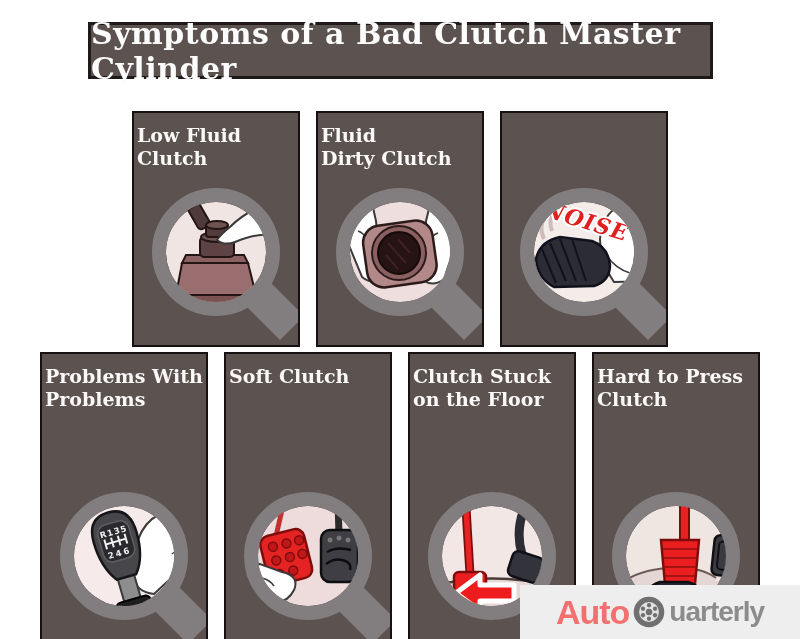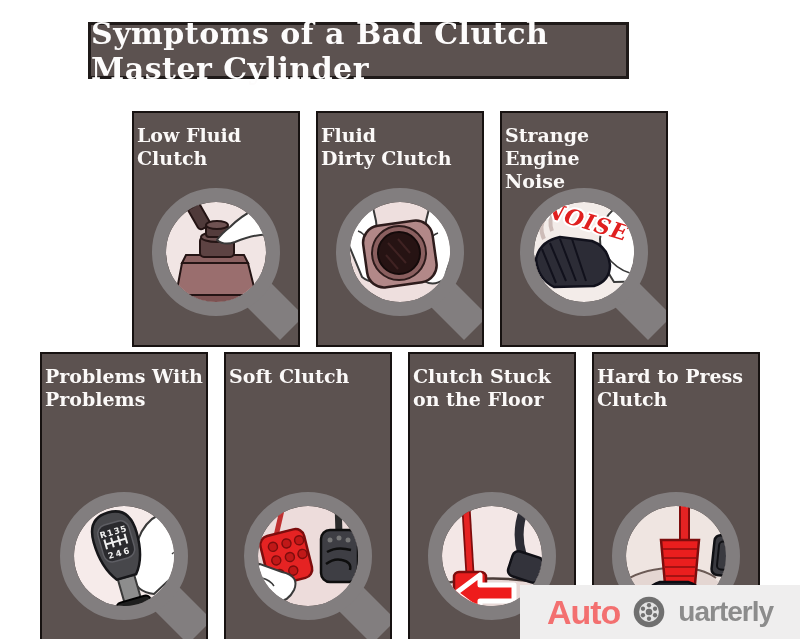--- a/index.html
+++ b/index.html
@@ -1,34 +1,34 @@
 <!DOCTYPE html>
 <html><head>
 <meta charset="utf-8">
 <style>
   html,body{margin:0;padding:0;}
   body{width:800px;height:639px;position:relative;background:#ffffff;overflow:hidden;
        font-family:"DejaVu Serif",serif;}
-  .banner{position:absolute;left:88px;top:22px;width:541px;height:57px;box-sizing:border-box;
+  .banner{position:absolute;left:88px;top:22px;width:625px;height:57px;box-sizing:border-box;
           background:#5c5250;border:3px solid #1f1a19;display:flex;align-items:center;}
   .banner h1{margin:0;color:#fdfcfc;font-size:30px;font-weight:bold;letter-spacing:.5px;
              font-family:"DejaVu Serif",serif;}
   .row{position:absolute;display:flex;gap:16px;}
   .row1{left:132px;top:111px;}
   .row2{left:40px;top:352px;}
   .card{width:168px;box-sizing:border-box;background:#5c5250;border:2px solid #171211;
         position:relative;overflow:hidden;}
   .row1 .card{height:236px;}
   .row2 .card{height:296px;}
   .card .ttl{margin:11px 3px 0;color:#fbf9f8;font-size:19px;line-height:1.22;
              font-weight:bold;}
   .card .ttl span{display:block;}
   svg.mag{position:absolute;left:0;bottom:0;display:block;}
   .logo-strip{position:absolute;left:520px;top:585px;width:280px;height:54px;background:#efeeee;
-              display:flex;align-items:center;justify-content:center;gap:10px;
+              display:flex;align-items:center;justify-content:center;gap:1px;
               font-family:"Liberation Sans",sans-serif;}
   .logo-strip .t1{color:#f37070;font-size:34px;font-weight:bold;letter-spacing:-1px;}
   .logo-strip .t2{color:#8c8c8c;font-size:28px;font-weight:bold;letter-spacing:-1px;}
   .logo-strip svg{margin:0 1px;display:block;}
 </style>
 </head>
 <body>
 
 <div class="banner">
   <h1>Symptoms of a Bad Clutch Master Cylinder</h1>
@@ -92,24 +92,20 @@
         <circle cx="81" cy="74" r="27" fill="#8a5f5f" stroke="#2d1b1b" stroke-width="2"></circle>
         <circle cx="81" cy="74" r="21" fill="#261313" stroke="#140a0a" stroke-width="2"></circle>
         <line x1="70" y1="64" x2="88" y2="84" stroke="#3f2222" stroke-width="2"></line>
         <line x1="80" y1="60" x2="92" y2="74" stroke="#3f2222" stroke-width="2"></line>
         <line x1="68" y1="76" x2="80" y2="90" stroke="#3f2222" stroke-width="2"></line>
       </g>
     </svg>
   </div>
 
   <div class="card">
-    <div class="ttl">
-      <span>Strange Engine</span>
-      <span>Noise</span>
-    </div>
     <svg class="mag" width="164" height="166" viewBox="0 0 164 166">
       <defs>
           <clipPath id="c3">
             <circle cx="82" cy="73" r="50"></circle>
           </clipPath>
         </defs>
       <line x1="112" y1="103" x2="158" y2="149" stroke="#827e7f" stroke-width="34"></line>
       <circle cx="82" cy="73" r="57" fill="none" stroke="#827e7f" stroke-width="14"></circle>
       <g clip-path="url(#c3)">
         <circle cx="82" cy="73" r="50" fill="#f3ece9"></circle>

